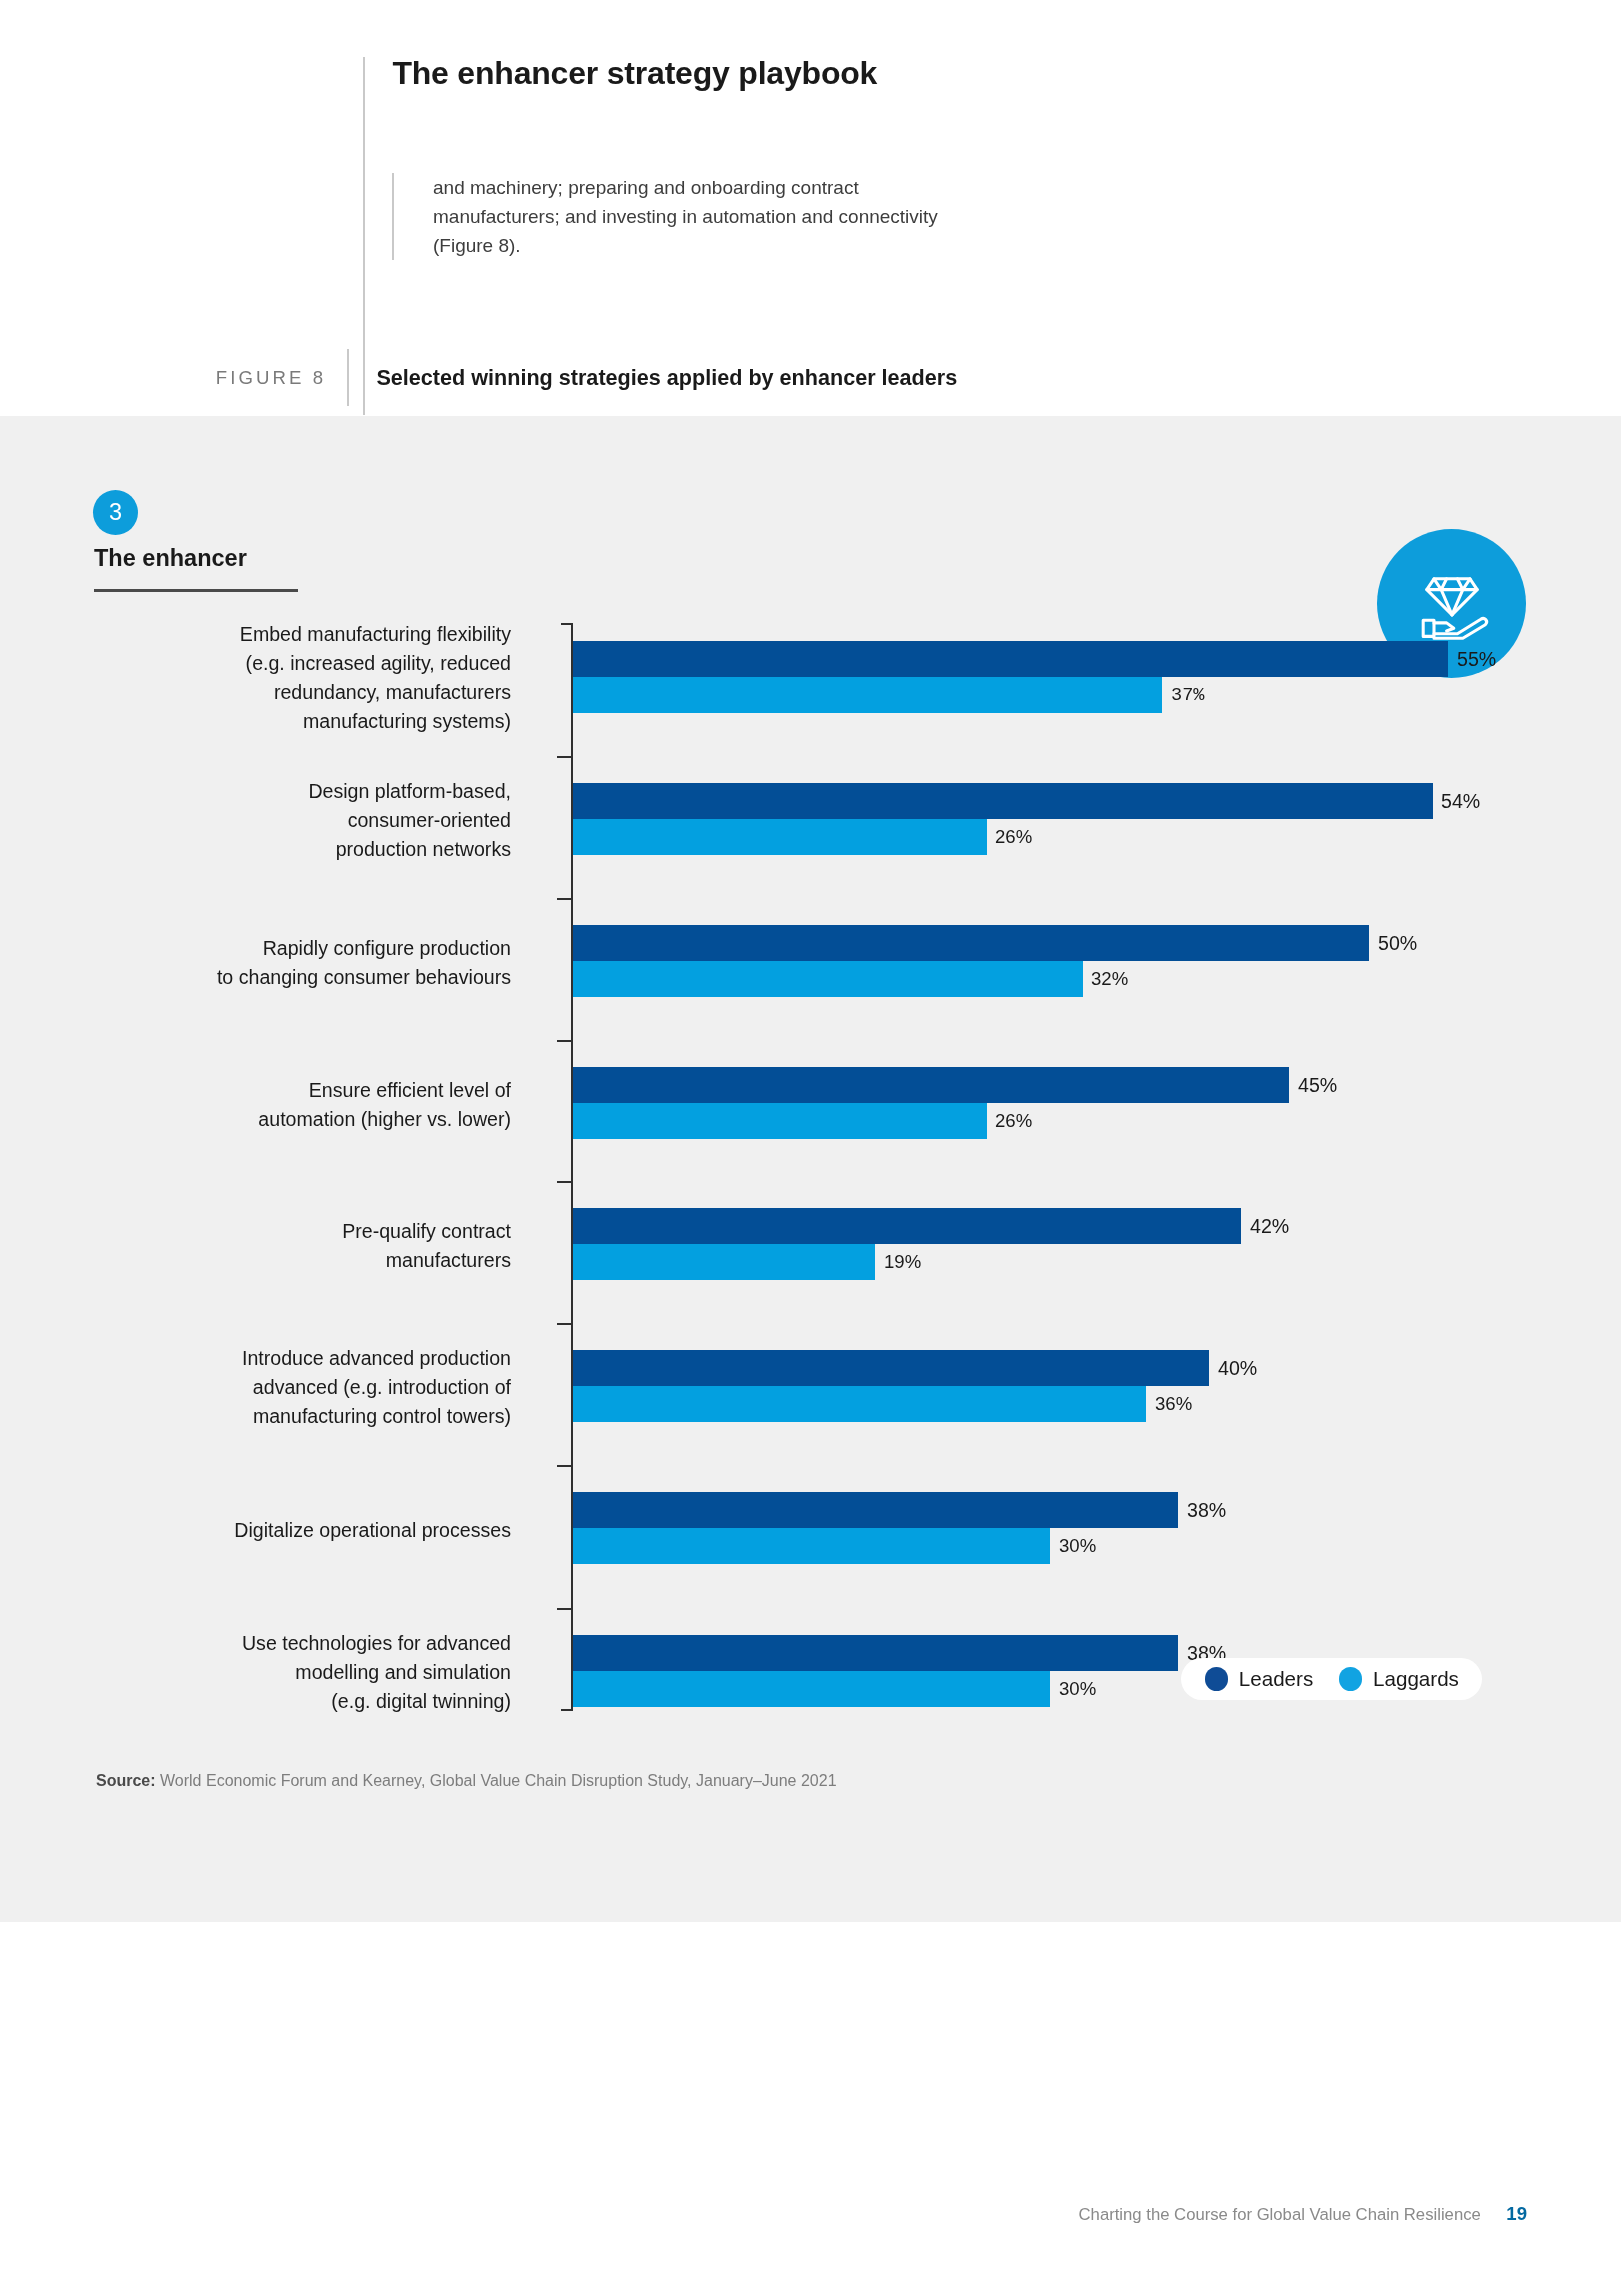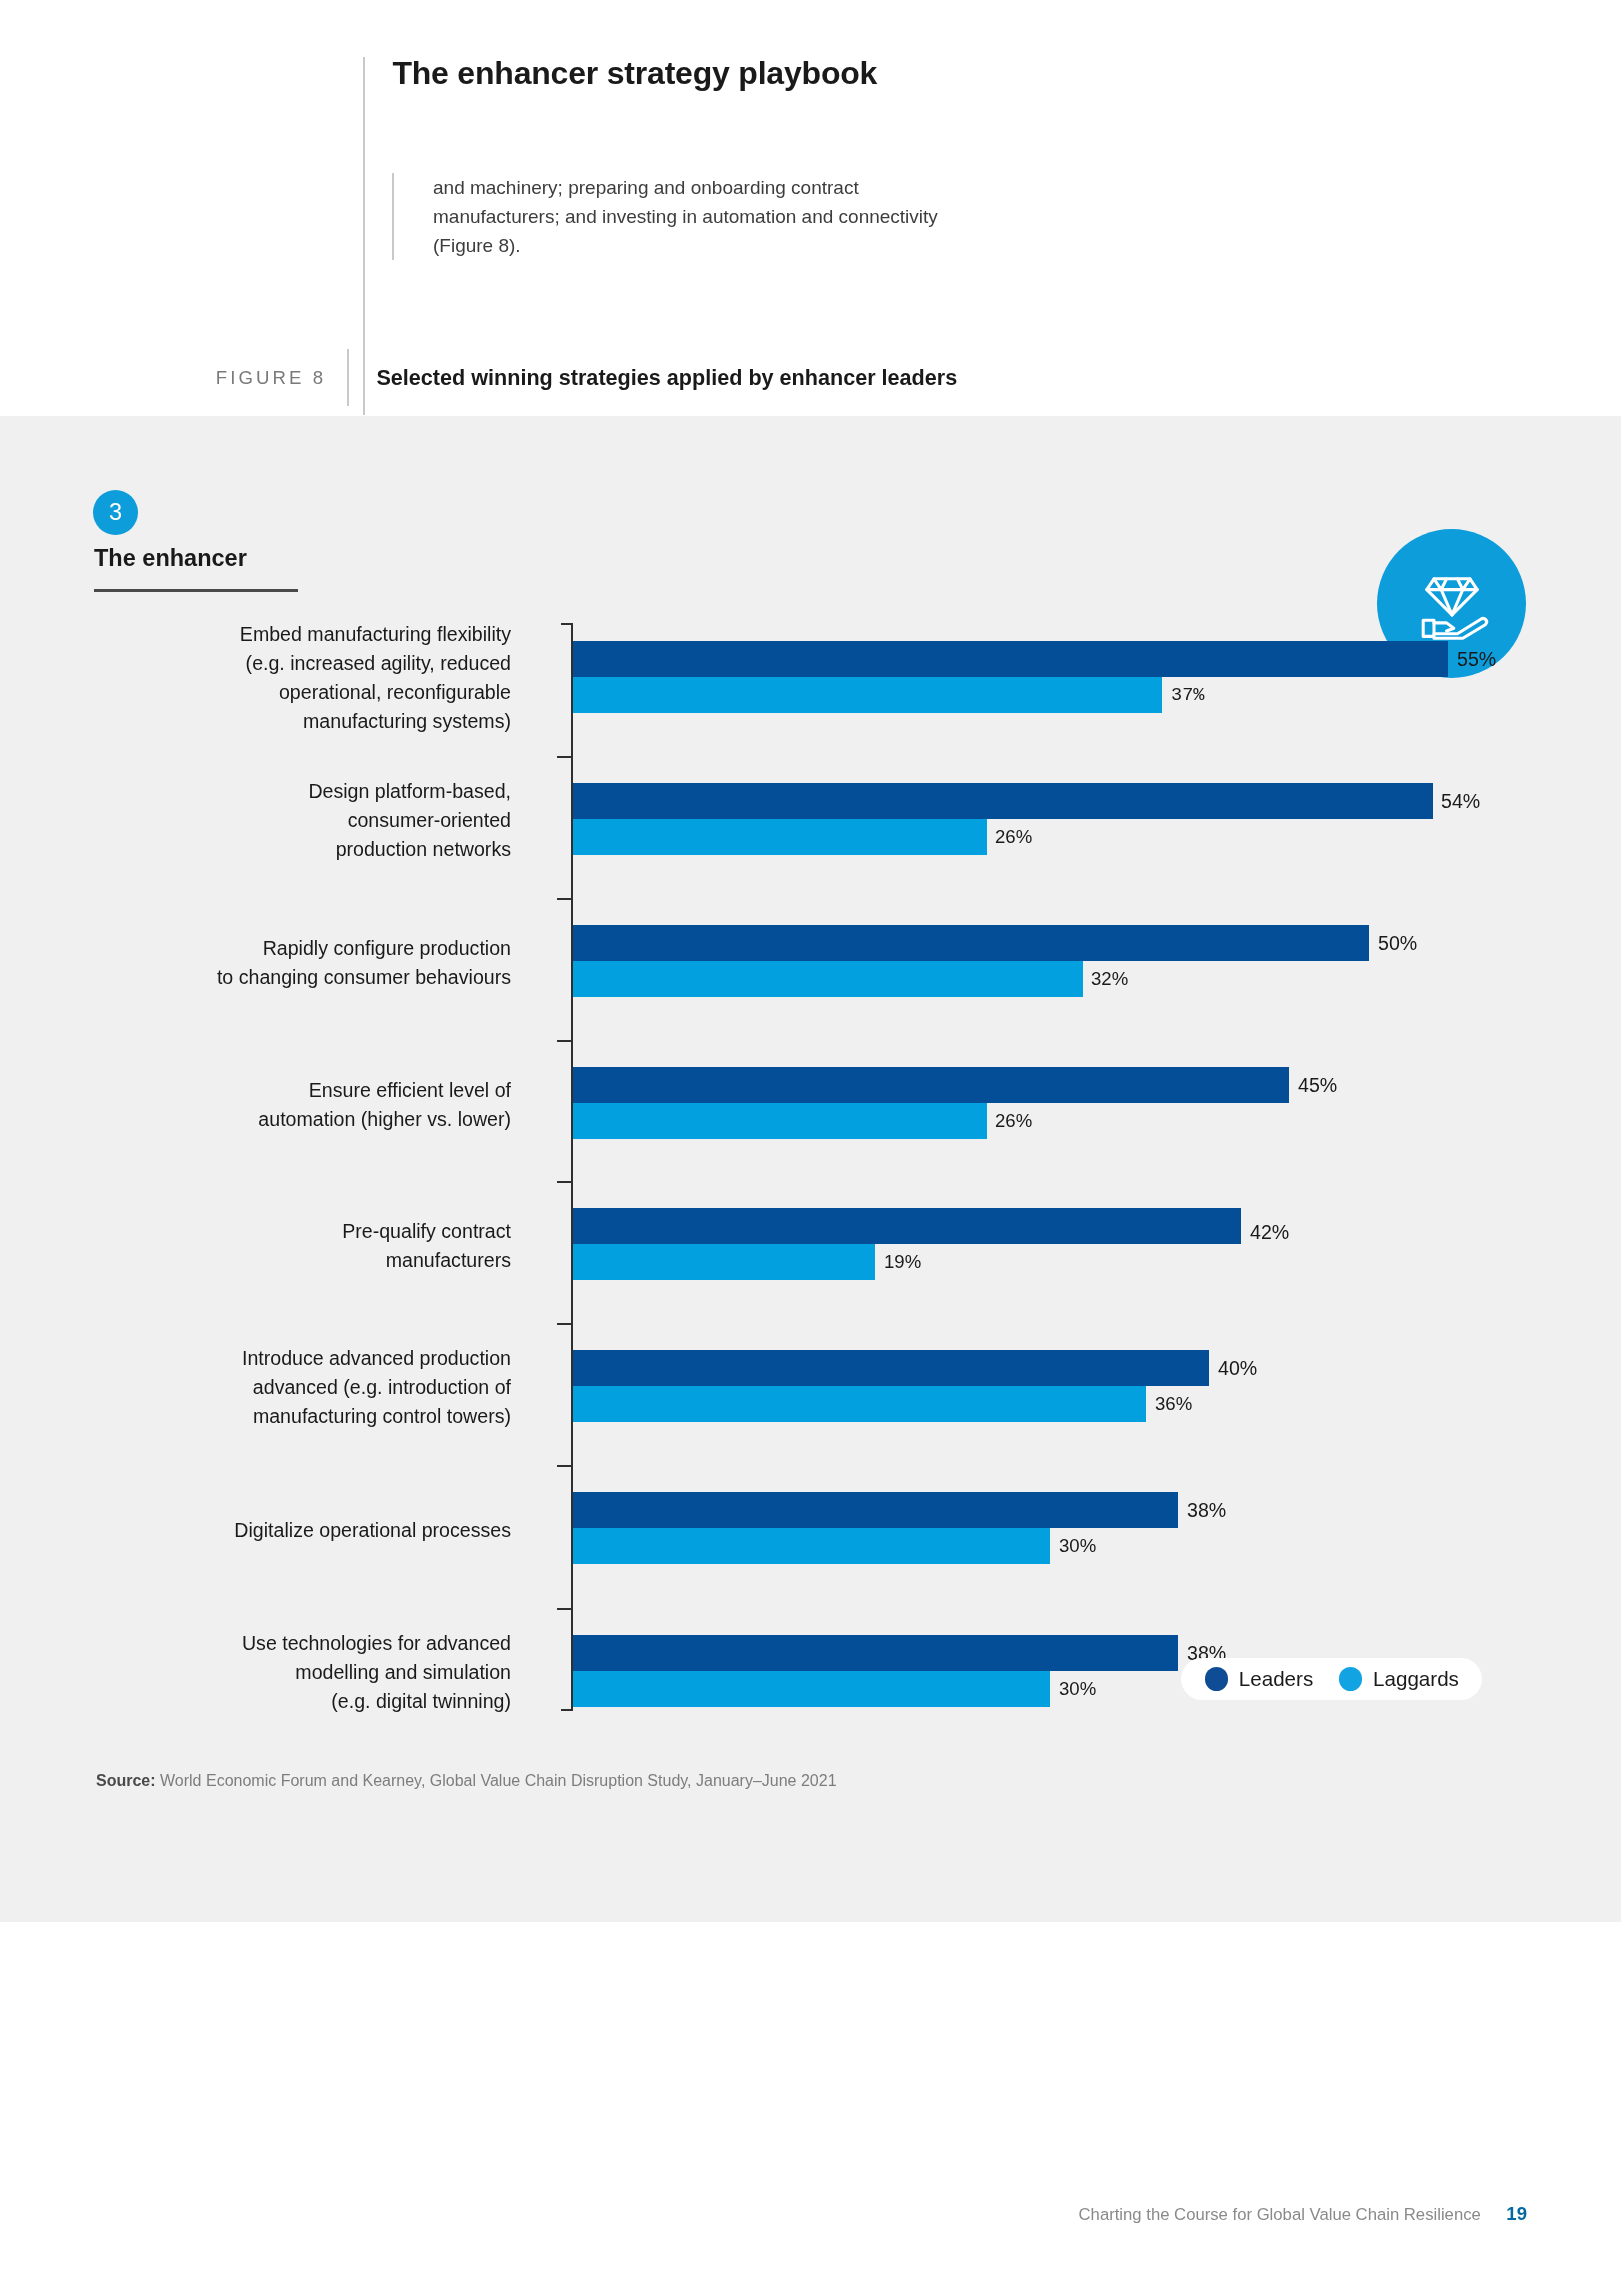--- a/index.html
+++ b/index.html
@@ -180,21 +180,21 @@
 
 <div class="chart">
   <div class="axis-line"></div>
   <div class="axis-cap top"></div>
   <div class="axis-cap bot"></div>
   <div id="chart-groups">
       <div class="group" style="top: 17.6px;">
         <div class="glabel" style="top: -20.6px;">
           <div>Embed manufacturing flexibility</div>
           <div>(e.g. increased agility, reduced</div>
-          <div>operational, reconfigurable</div>
+          <div>redundancy, manufacturers</div>
           <div>manufacturing systems)</div>
         </div>
         <div class="bars">
           <div class="bar leaders">
             <span class="fill" style="width: 875px; background: rgb(3, 78, 150);"></span>
             <span class="vlabel" style="left: 884px;">55%</span>
           </div>
           <div class="bar laggards">
             <span class="fill" style="width: 589px; background: rgb(3, 160, 224);"></span>
             <span class="vlabel" style="left: 598px; font-family: Liberation Mono, monospace;">37%</span>
@@ -255,21 +255,21 @@
       </div>
       <div class="group" style="top: 585px;">
         <div class="glabel" style="top: 8.8px;">
           <div>Pre-qualify contract</div>
           <div>manufacturers</div>
         </div>
         <div class="tick" style="top: -27.4px;"></div>
         <div class="bars">
           <div class="bar leaders">
             <span class="fill" style="width: 668px; background: rgb(3, 78, 150);"></span>
-            <span class="vlabel" style="left: 677px; margin-top: 6px;">42%</span>
+            <span class="vlabel" style="left: 677px;">42%</span>
           </div>
           <div class="bar laggards">
             <span class="fill" style="width: 302px; background: rgb(3, 160, 224);"></span>
             <span class="vlabel" style="left: 311px;">19%</span>
           </div>
         </div>
       </div>
       <div class="group" style="top: 727px;">
         <div class="glabel" style="top: -5.9px;">
           <div>Introduce advanced production</div>

